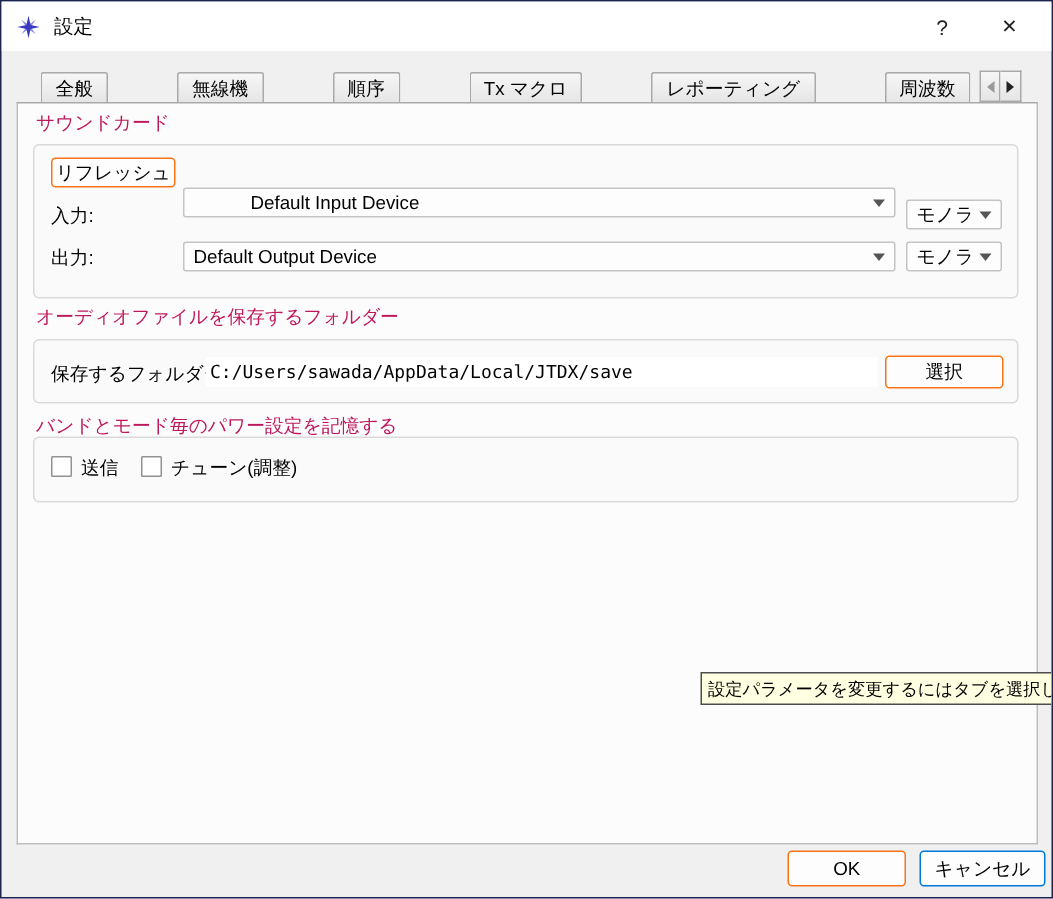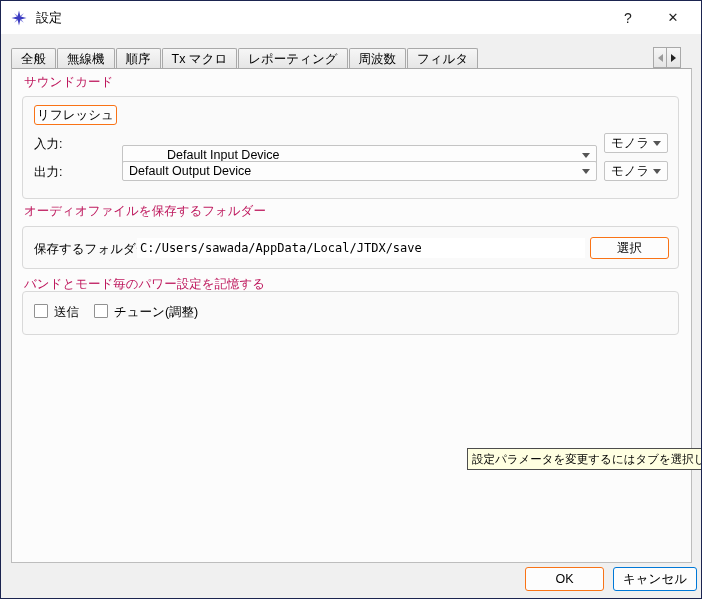--- a/index.html
+++ b/index.html
@@ -28,22 +28,22 @@
   .app-icon{width:16px;height:16px;margin-left:10px;flex:0 0 auto;}
   .title-text{margin-left:9px;font-size:13px;}
   .titlebar-spacer{flex:1;}
   .cap-btn{
     width:42px;height:33px;display:flex;align-items:center;justify-content:center;
     font-size:14px;color:#222;
   }
   .cap-btn.close{width:48px;margin-right:4px;font-size:13px;}
   
   .tabstrip{
-    position:absolute;top:45px;left:10px;width:641px;height:23px;
-    display:flex;align-items:flex-end;overflow:hidden;
+    position:absolute;top:45px;left:26px;width:641px;height:23px;
+    display:flex;align-items:flex-end;overflow:hidden;gap:45px;
   }
   .tab{
     height:21px;padding:0 9px;display:flex;align-items:center;
     background:linear-gradient(#f6f6f6,#e5e5e5);
     border:1px solid #a9a9a9;border-bottom:none;
     border-radius:2px 2px 0 0;
     margin-right:0;white-space:nowrap;flex:0 0 auto;
     font-size:12.5px;
   }
   .tab + .tab{margin-left:1px;}
@@ -142,21 +142,21 @@
       </div>
   </div>
 
   <div class="panel">
 
     <div class="section-label" style="left:12px;top:5px;">サウンドカード</div>
     <div class="groupbox" style="top:27px;height:103px;"></div>
     <div class="btn" style="left:22px;top:36px;width:83px;height:20px;">リフレッシュ</div>
 
     <div class="rowlabel" style="left:22px;top:67px;">入力:</div>
-    <div class="combo" style="left:110px;top:76px;width:475px;padding-left:44px;">
+    <div class="combo" style="left:110px;top:56px;width:475px;padding-left:44px;">
       <span class="val">Default Input Device</span>
       <span class="chev"></span>
     </div>
     <div class="combo" style="left:592px;top:64px;width:64px;">
       <span class="val">モノラル</span>
       <span class="chev"></span>
     </div>
 
     <div class="rowlabel" style="left:22px;top:95px;">出力:</div>
     <div class="combo" style="left:110px;top:92px;width:475px;">

